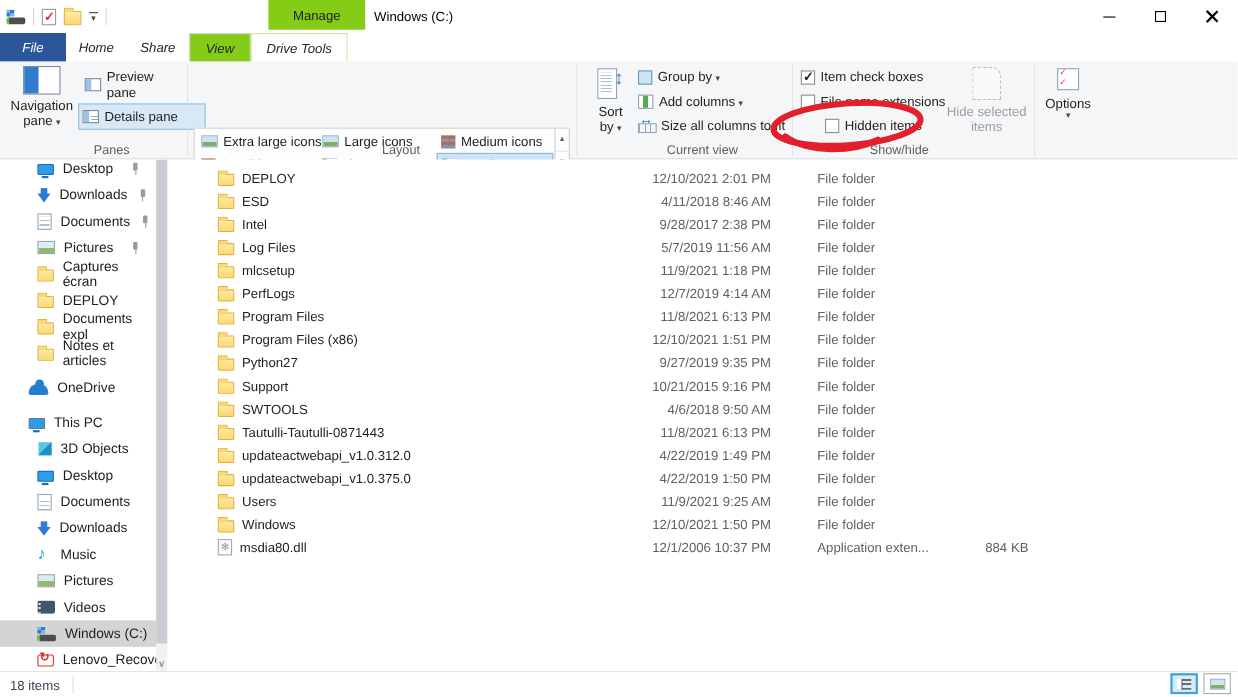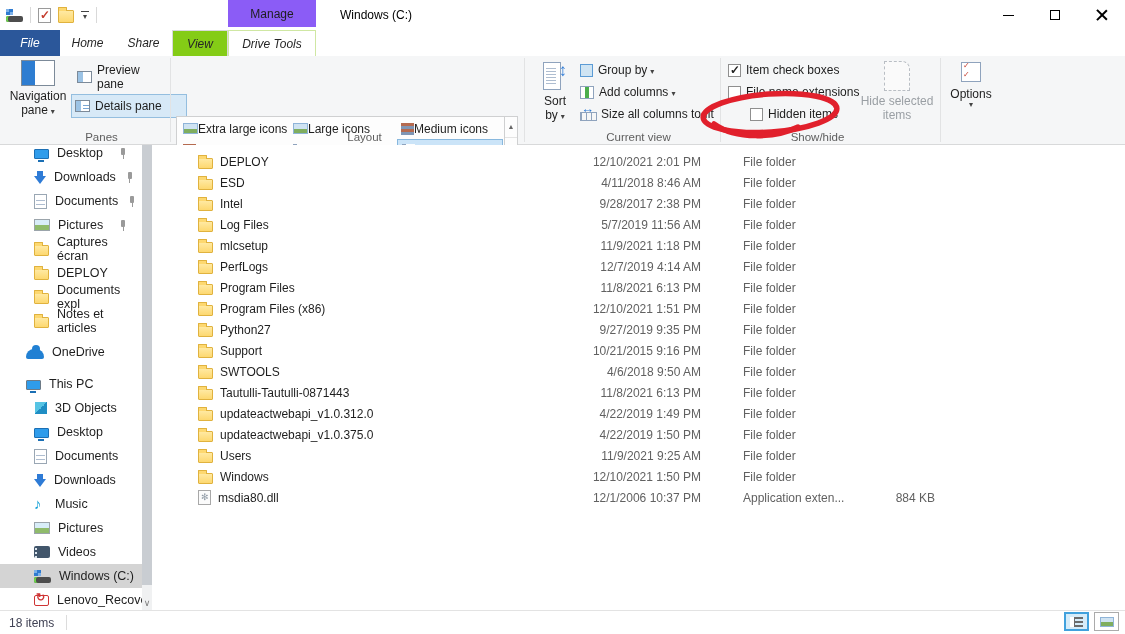--- a/index.html
+++ b/index.html
@@ -17,21 +17,21 @@
   .win-title { position:absolute; left:340px; top:0; height:30px; line-height:30px; color:#000; }
   .winbtn { position:absolute; top:0; width:46px; height:30px; display:flex; align-items:center; justify-content:center; }
   .glyph-min { width:11px; height:1px; background:#000; }
   .glyph-max { width:10px; height:10px; border:1px solid #000; }
   .glyph-close { position:relative; width:12px; height:12px; }
   .glyph-close::before,.glyph-close::after { content:""; position:absolute; left:5px; top:-1px; width:1.5px; height:14px; background:#000; }
   .glyph-close::before { transform:rotate(45deg); }
   .glyph-close::after { transform:rotate(-45deg); }
 
   
-  .manage-tab { position:absolute; left:228px; top:0; width:88px; height:27px; background:#8b5cf6;
+  .manage-tab { position:absolute; left:244px; top:0; width:88px; height:27px; background:#84cc16;
     display:flex; align-items:center; justify-content:center; color:#1e1e1e; }
 
   
   .tabrow { position:absolute; top:30px; left:0; width:1125px; height:26px; background:#fff; }
   .tab { position:absolute; top:0; height:26px; display:flex; align-items:center; justify-content:center; color:#262626;font-style:italic; }
   .tab-file { left:0; width:60px; background:#2b579a; color:#fff; }
   .tab-view { background:#84cc16; border:1px solid #d8d9da; border-bottom:none; }
   .tab-drivetools { border-left:1px solid #cfe7a3; border-right:1px solid #cfe7a3; border-top:1px solid #cfe7a3; }
   .ribbon-pin-help { position:absolute; right:6px; top:34px; display:flex; align-items:center; gap:9px; }
   .help-circle { width:17px; height:17px; border-radius:50%; background:#3f92d2; color:#fff; font-weight:bold;
@@ -43,21 +43,21 @@
   .grouplabel { position:absolute; bottom:1px; text-align:center; color:#5e5e5e; font-size:11.5px;padding-left:33px; }
   .caret::after { content:"▾"; font-size:8px; color:#444; margin-left:3px; }
   .rbtn { display:flex; align-items:center; gap:5px; }
   .bigbtn { position:absolute; display:flex; flex-direction:column; align-items:center; text-align:center; line-height:14px; }
   .sel-blue { background:#d7e9f7; border:1px solid #94bedf; }
   .cbx { width:13px; height:13px; background:#fff; border:1px solid #8f8f8f; position:relative; flex:none; }
   .cbx.checked::after { content:"✓"; position:absolute; left:1px; top:-2px; font-size:12px; font-weight:bold; color:#1f1f1f; }
 
   
   .gallery { position:absolute; left:176px; top:60px; width:342px; height:63px; background:#fdfdfd; border:1px solid #cfd0d1; }
-  .gitem { position:absolute; height:21px; display:flex; align-items:center; gap:0; padding-left:4px; }
+  .gitem { position:absolute; height:21px; display:flex; align-items:center; gap:5px; padding-left:4px; }
   .gitem.gsel { background:#cbe4f8; border:1px solid #88b8de; }
   .gscroll { position:absolute; right:0; top:0; width:13px; height:61px; border-left:1px solid #cfd0d1; display:flex; flex-direction:column; }
   .gscroll div { flex:1; display:flex; align-items:center; justify-content:center; font-size:7px; color:#666; border-bottom:1px solid #e4e4e4; }
   .gscroll div:last-child { border-bottom:none; }
   .overline { border-top:1px solid #666; padding-top:0px; line-height:6px; }
 
   
   .i-folder { width:15px; height:11px; background:linear-gradient(#ffe9a2,#fdd870); border:1px solid #e0b23e; border-radius:1px; position:relative; flex:none; margin-top:3px; }
   .i-folder::before { content:""; position:absolute; left:-1px; top:-4px; width:7px; height:3px; background:#fdd870; border:1px solid #e0b23e; border-bottom:none; border-radius:1px 1px 0 0; }
   .i-page { width:13px; height:15px; background:#fff; border:1px solid #9aa7b4; flex:none; position:relative;

